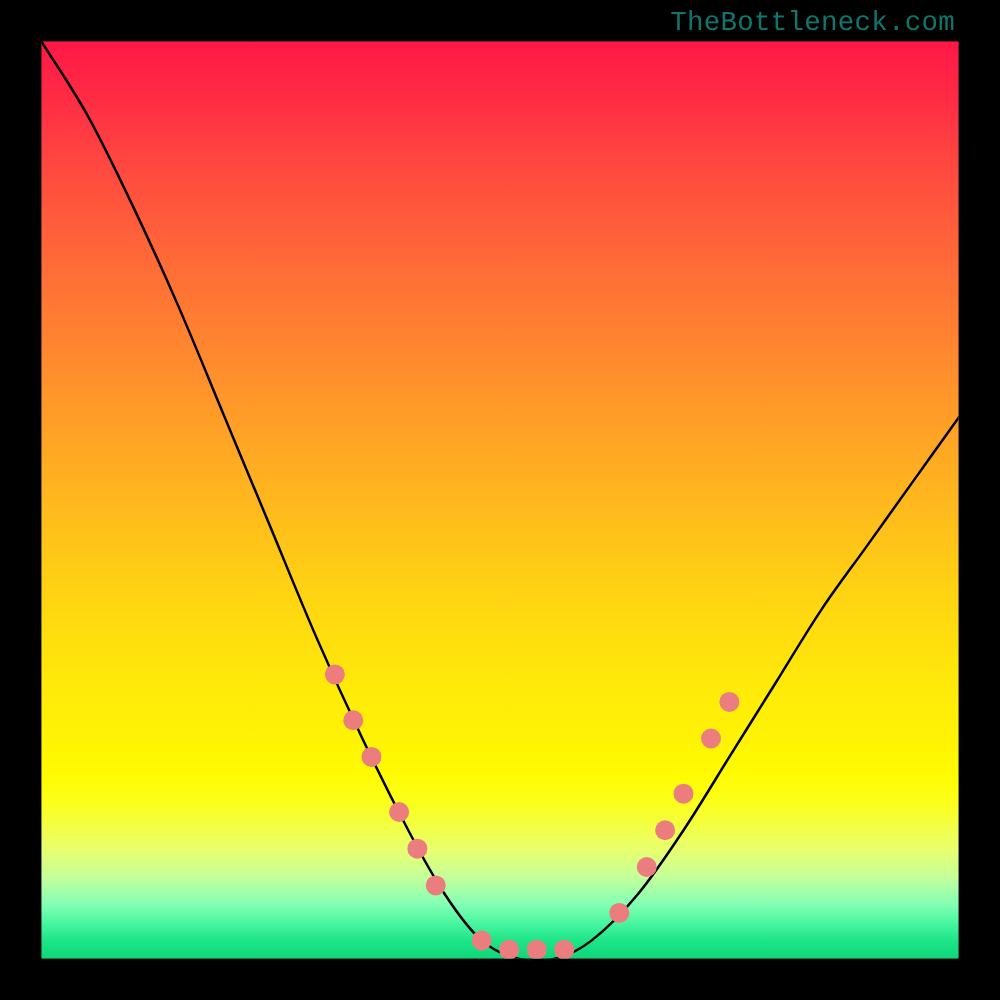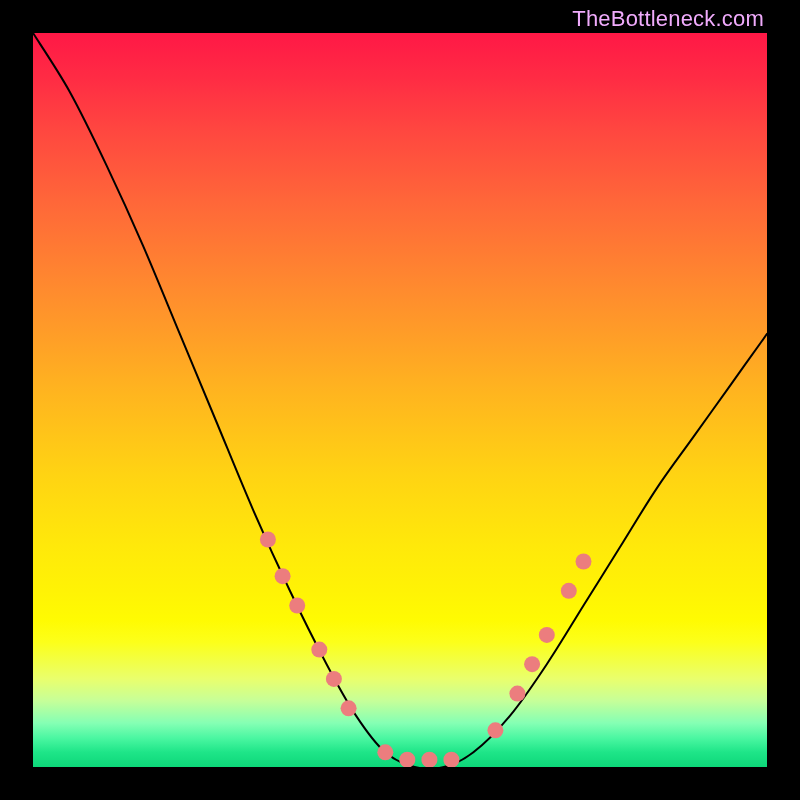--- a/index.html
+++ b/index.html
@@ -56,24 +56,25 @@
     position: absolute;
     left: 0;
     top: 0;
     width: 734px;
     height: 734px;
   }
   .watermark {
     position: absolute;
     top: 6px;
     right: 36px;
-    color: #f0abfc;
+    color: #0f766e;
     font-size: 22px;
     font-weight: 500;
     letter-spacing: 0.2px;
+    font-family: Liberation Mono, monospace;
   }
 </style>
 </head>
 <body>
 
 <div class="outer">
   <div class="plot-area">
     <div class="gradient"></div>
     <svg class="curve" viewBox="0 0 734 734" preserveAspectRatio="none">
       <g id="curve-layer">

